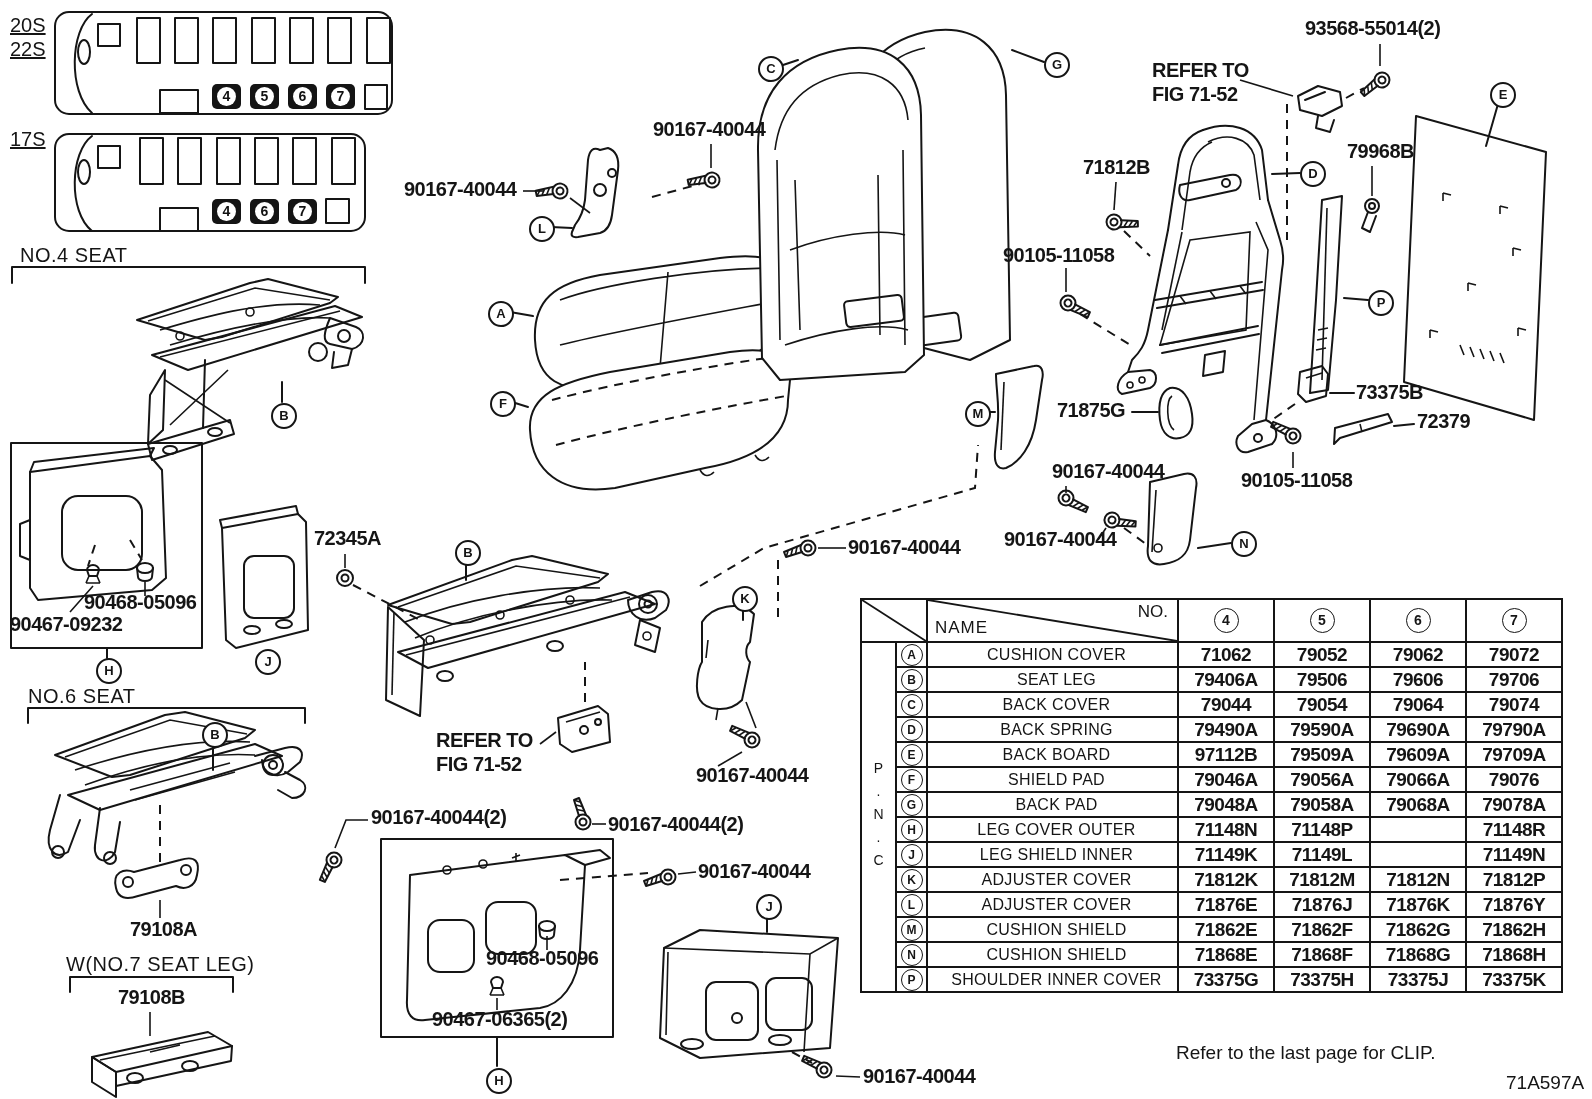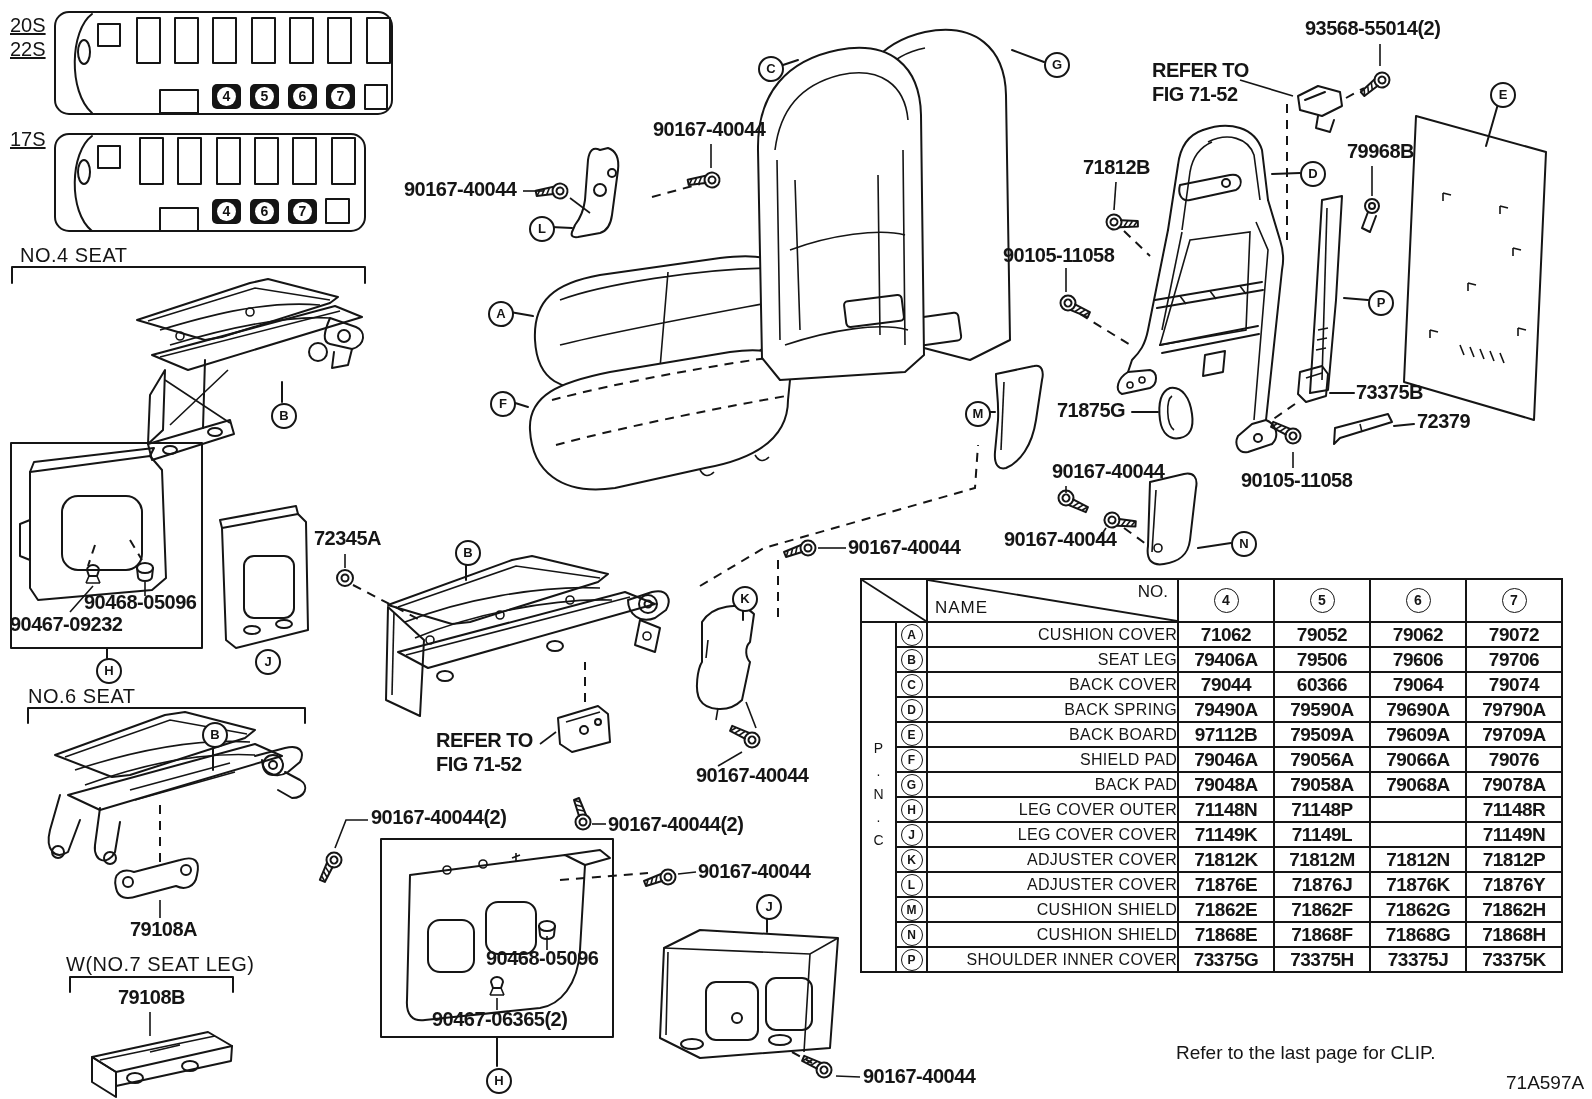--- a/index.html
+++ b/index.html
@@ -15,33 +15,33 @@
   .sec{font-size:20px;letter-spacing:0.5px;}
   .plan-code{font-size:20px;text-decoration:underline;}
   .foot{font-size:19px;}
   .balloon{position:absolute;width:22px;height:22px;border:2px solid #151515;border-radius:50%;
            background:#fff;text-align:center;font-size:13px;font-weight:bold;line-height:22px;}
   .chip{position:absolute;width:29px;height:25px;background:#141414;border-radius:5px;
         display:flex;align-items:center;justify-content:center;}
   .chip span{display:block;width:19px;height:19px;background:#fff;border-radius:50%;
         color:#111;font-size:14px;font-weight:bold;line-height:19px;text-align:center;}
   
-  #parts-table{position:absolute;left:860px;top:578px;border-collapse:collapse;table-layout:fixed;}
+  #parts-table{position:absolute;left:860px;top:598px;border-collapse:collapse;table-layout:fixed;}
   #parts-table td,#parts-table th{border:2px solid #151515;padding:0;margin:0;overflow:hidden;}
   #parts-table .hrow th{height:41px;}
   #parts-table .brow td{height:23px;}
   td.pnc{width:33px;}
   td.pnc div{writing-mode:vertical-rl;text-orientation:upright;letter-spacing:7px;
              font-size:14px;margin:0 auto;}
   .lettercell{width:29px;text-align:center;}
   .circ{display:inline-block;width:20px;height:20px;border:1.7px solid #151515;border-radius:50%;
         font-size:12px;font-weight:bold;line-height:20px;text-align:center;vertical-align:middle;}
   .circN{display:inline-block;width:23px;height:23px;border:1.8px solid #151515;border-radius:50%;
         font-size:14px;font-weight:bold;line-height:23px;text-align:center;}
-  .namecell{width:241px;font-size:16px;text-align:right;padding-left:8px !important;letter-spacing:0.3px;}
+  .namecell{width:241px;font-size:16px;text-align:center;padding-left:8px !important;letter-spacing:0.3px;}
   .valcell{width:94px;text-align:center;font-size:19px;font-weight:bold;letter-spacing:-0.5px;}
   th.cornercell{position:relative;}
   th.namehead{position:relative;}
   th.namehead .nm{position:absolute;left:7px;bottom:3px;font-size:17px;font-weight:normal;letter-spacing:1px;}
   th.namehead .no{position:absolute;right:9px;top:2px;font-size:17px;font-weight:normal;}
   th .diag{position:absolute;left:0;top:0;width:100%;height:100%;}
   th{font-weight:normal;}
 </style>
 </head>
 <body>
@@ -525,21 +525,21 @@
     <td class="namecell">SEAT LEG</td>
     <td class="valcell">79406A</td>
     <td class="valcell">79506</td>
     <td class="valcell">79606</td>
     <td class="valcell">79706</td>
   </tr>
   <tr class="brow">
     <td class="lettercell"><span class="circ">C</span></td>
     <td class="namecell">BACK COVER</td>
     <td class="valcell">79044</td>
-    <td class="valcell">60366</td>
+    <td class="valcell">79054</td>
     <td class="valcell">79064</td>
     <td class="valcell">79074</td>
   </tr>
   <tr class="brow">
     <td class="lettercell"><span class="circ">D</span></td>
     <td class="namecell">BACK SPRING</td>
     <td class="valcell">79490A</td>
     <td class="valcell">79590A</td>
     <td class="valcell">79690A</td>
     <td class="valcell">79790A</td>
@@ -571,21 +571,21 @@
   <tr class="brow">
     <td class="lettercell"><span class="circ">H</span></td>
     <td class="namecell">LEG COVER OUTER</td>
     <td class="valcell">71148N</td>
     <td class="valcell">71148P</td>
     <td class="valcell"></td>
     <td class="valcell">71148R</td>
   </tr>
   <tr class="brow">
     <td class="lettercell"><span class="circ">J</span></td>
-    <td class="namecell">LEG COVER COVER</td>
+    <td class="namecell">LEG SHIELD INNER</td>
     <td class="valcell">71149K</td>
     <td class="valcell">71149L</td>
     <td class="valcell"></td>
     <td class="valcell">71149N</td>
   </tr>
   <tr class="brow">
     <td class="lettercell"><span class="circ">K</span></td>
     <td class="namecell">ADJUSTER COVER</td>
     <td class="valcell">71812K</td>
     <td class="valcell">71812M</td>

